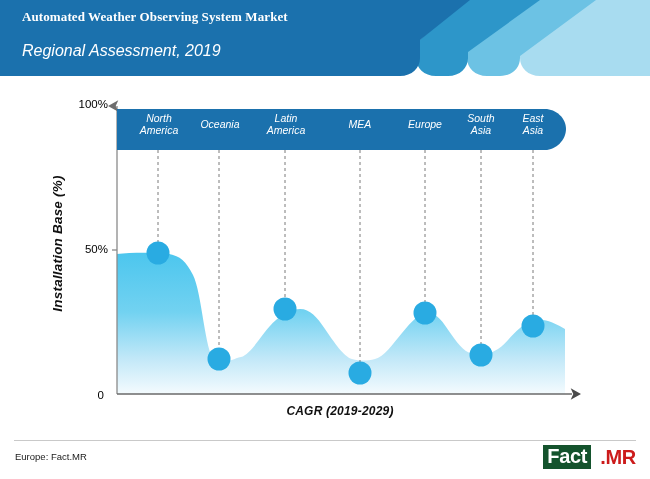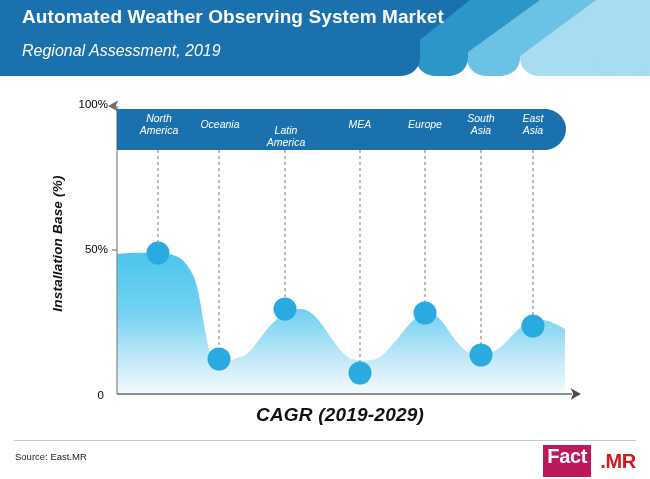--- a/index.html
+++ b/index.html
@@ -8,60 +8,60 @@
     font-family:"Liberation Sans", sans-serif;
     -webkit-font-smoothing:antialiased;
   }
   .page{position:relative;width:650px;height:479px;}
 
   
   .header{position:absolute;left:0;top:0;width:650px;height:76px;overflow:hidden;background:transparent;}
   .header-bg{position:absolute;left:0;top:0;width:650px;height:76px;}
   .header-text{position:absolute;left:22px;top:6px;z-index:5;}
   .hdr-title{
-    font-size:19px;font-weight:bold;color:#ffffff;letter-spacing:0.1px;
-    line-height:22px;white-space:nowrap;
+    font-size:13px;font-weight:bold;color:#ffffff;letter-spacing:0.1px;
+    line-height:22px;white-space:nowrap;font-family:Liberation Serif, serif;
   }
   .hdr-sub{
     font-size:16px;font-style:italic;color:#ffffff;line-height:22px;
     margin-top:12px;white-space:nowrap;
   }
 
   
   .chart{position:absolute;left:0;top:76px;width:650px;height:360px;}
   .chart-svg{position:absolute;left:0;top:0;}
 
   .ylabel{
     position:absolute;left:-43px;top:160px;width:200px;
     transform:rotate(-90deg);transform-origin:center center;
     text-align:center;font-size:13.5px;font-weight:bold;font-style:italic;
     color:#111111;letter-spacing:0.2px;
   }
   .xlabel{
     position:absolute;left:210px;top:328px;width:260px;text-align:center;
-    font-size:19px;font-weight:bold;font-style:italic;color:#111111;letter-spacing:0.2px;
+    font-size:12px;font-weight:bold;font-style:italic;color:#111111;letter-spacing:0.2px;
   }
   .tick{
     position:absolute;font-size:11.5px;font-weight:normal;color:#000000;text-align:right;
   }
   .tick-100{left:48px;top:22px;width:60px;}
   .tick-50{left:48px;top:167px;width:60px;}
   .tick-0{left:48px;top:313px;width:56px;}
 
   .catlabel{
     position:absolute;color:#ffffff;font-size:10.5px;font-style:italic;
     text-align:center;line-height:12px;white-space:pre-line;
   }
 
   
   .footer{position:absolute;left:0;top:440px;width:650px;height:39px;}
   .footer-rule{position:absolute;left:14px;top:0;width:622px;height:1px;background:#c9c9c9;}
   .source{position:absolute;left:15px;top:11px;font-size:9.5px;color:#1a1a1a;}
   .logo{position:absolute;right:14px;top:5px;display:flex;align-items:center;}
-  .logo-box{background:#be185d;padding:1px 4px 10px 4px;}
+  .logo-box{background:#14532d;padding:1px 4px 2px 4px;}
   .logo-fact{color:#ffffff;font-size:20px;font-weight:bold;line-height:20px;letter-spacing:-0.3px;}
   .logo-mr{color:#cc1b1b;font-size:20px;font-weight:bold;line-height:20px;letter-spacing:-0.3px;margin-left:9px;}
 </style>
 </head>
 <body>
 
 <div class="page">
 
   <div class="header">
     <svg class="header-bg" width="650" height="76" viewBox="0 0 650 76">
@@ -144,40 +144,40 @@
         <circle cx="360" cy="297" r="11.5" fill="#29abe2"></circle>
         <circle cx="425" cy="237" r="11.5" fill="#29abe2"></circle>
         <circle cx="481" cy="279" r="11.5" fill="#29abe2"></circle>
         <circle cx="533" cy="250" r="11.5" fill="#29abe2"></circle>
       </g>
     </svg>
 
     <div class="catlabel" style="left:130px;top:36px;width:58px;text-align:center;">North
 America</div>
     <div class="catlabel" style="left:191px;top:42px;width:58px;">Oceania</div>
-    <div class="catlabel" style="left:256px;top:48px;width:60px;text-align:center;">Latin
+    <div class="catlabel" style="left:256px;top:36px;width:60px;text-align:center;">Latin
 America</div>
     <div class="catlabel" style="left:332px;top:42px;width:56px;">MEA</div>
     <div class="catlabel" style="left:396px;top:42px;width:58px;">Europe</div>
     <div class="catlabel" style="left:454px;top:36px;width:54px;">South
 Asia</div>
     <div class="catlabel" style="left:507px;top:36px;width:52px;">East
 Asia</div>
 
     <div class="tick tick-100">100%</div>
     <div class="tick tick-50">50%</div>
     <div class="tick tick-0">0</div>
 
     <div class="ylabel">Installation Base (%)</div>
     <div class="xlabel">CAGR (2019-2029)</div>
   </div>
 
   <div class="footer">
     <div class="footer-rule"></div>
-    <div class="source">Source: East.MR</div>
+    <div class="source">Europe: Fact.MR</div>
     <div class="logo">
       <span class="logo-box">
         <span class="logo-fact">Fact</span>
       </span>
       <span class="logo-mr">.MR</span>
     </div>
   </div>
 
 </div>
 

